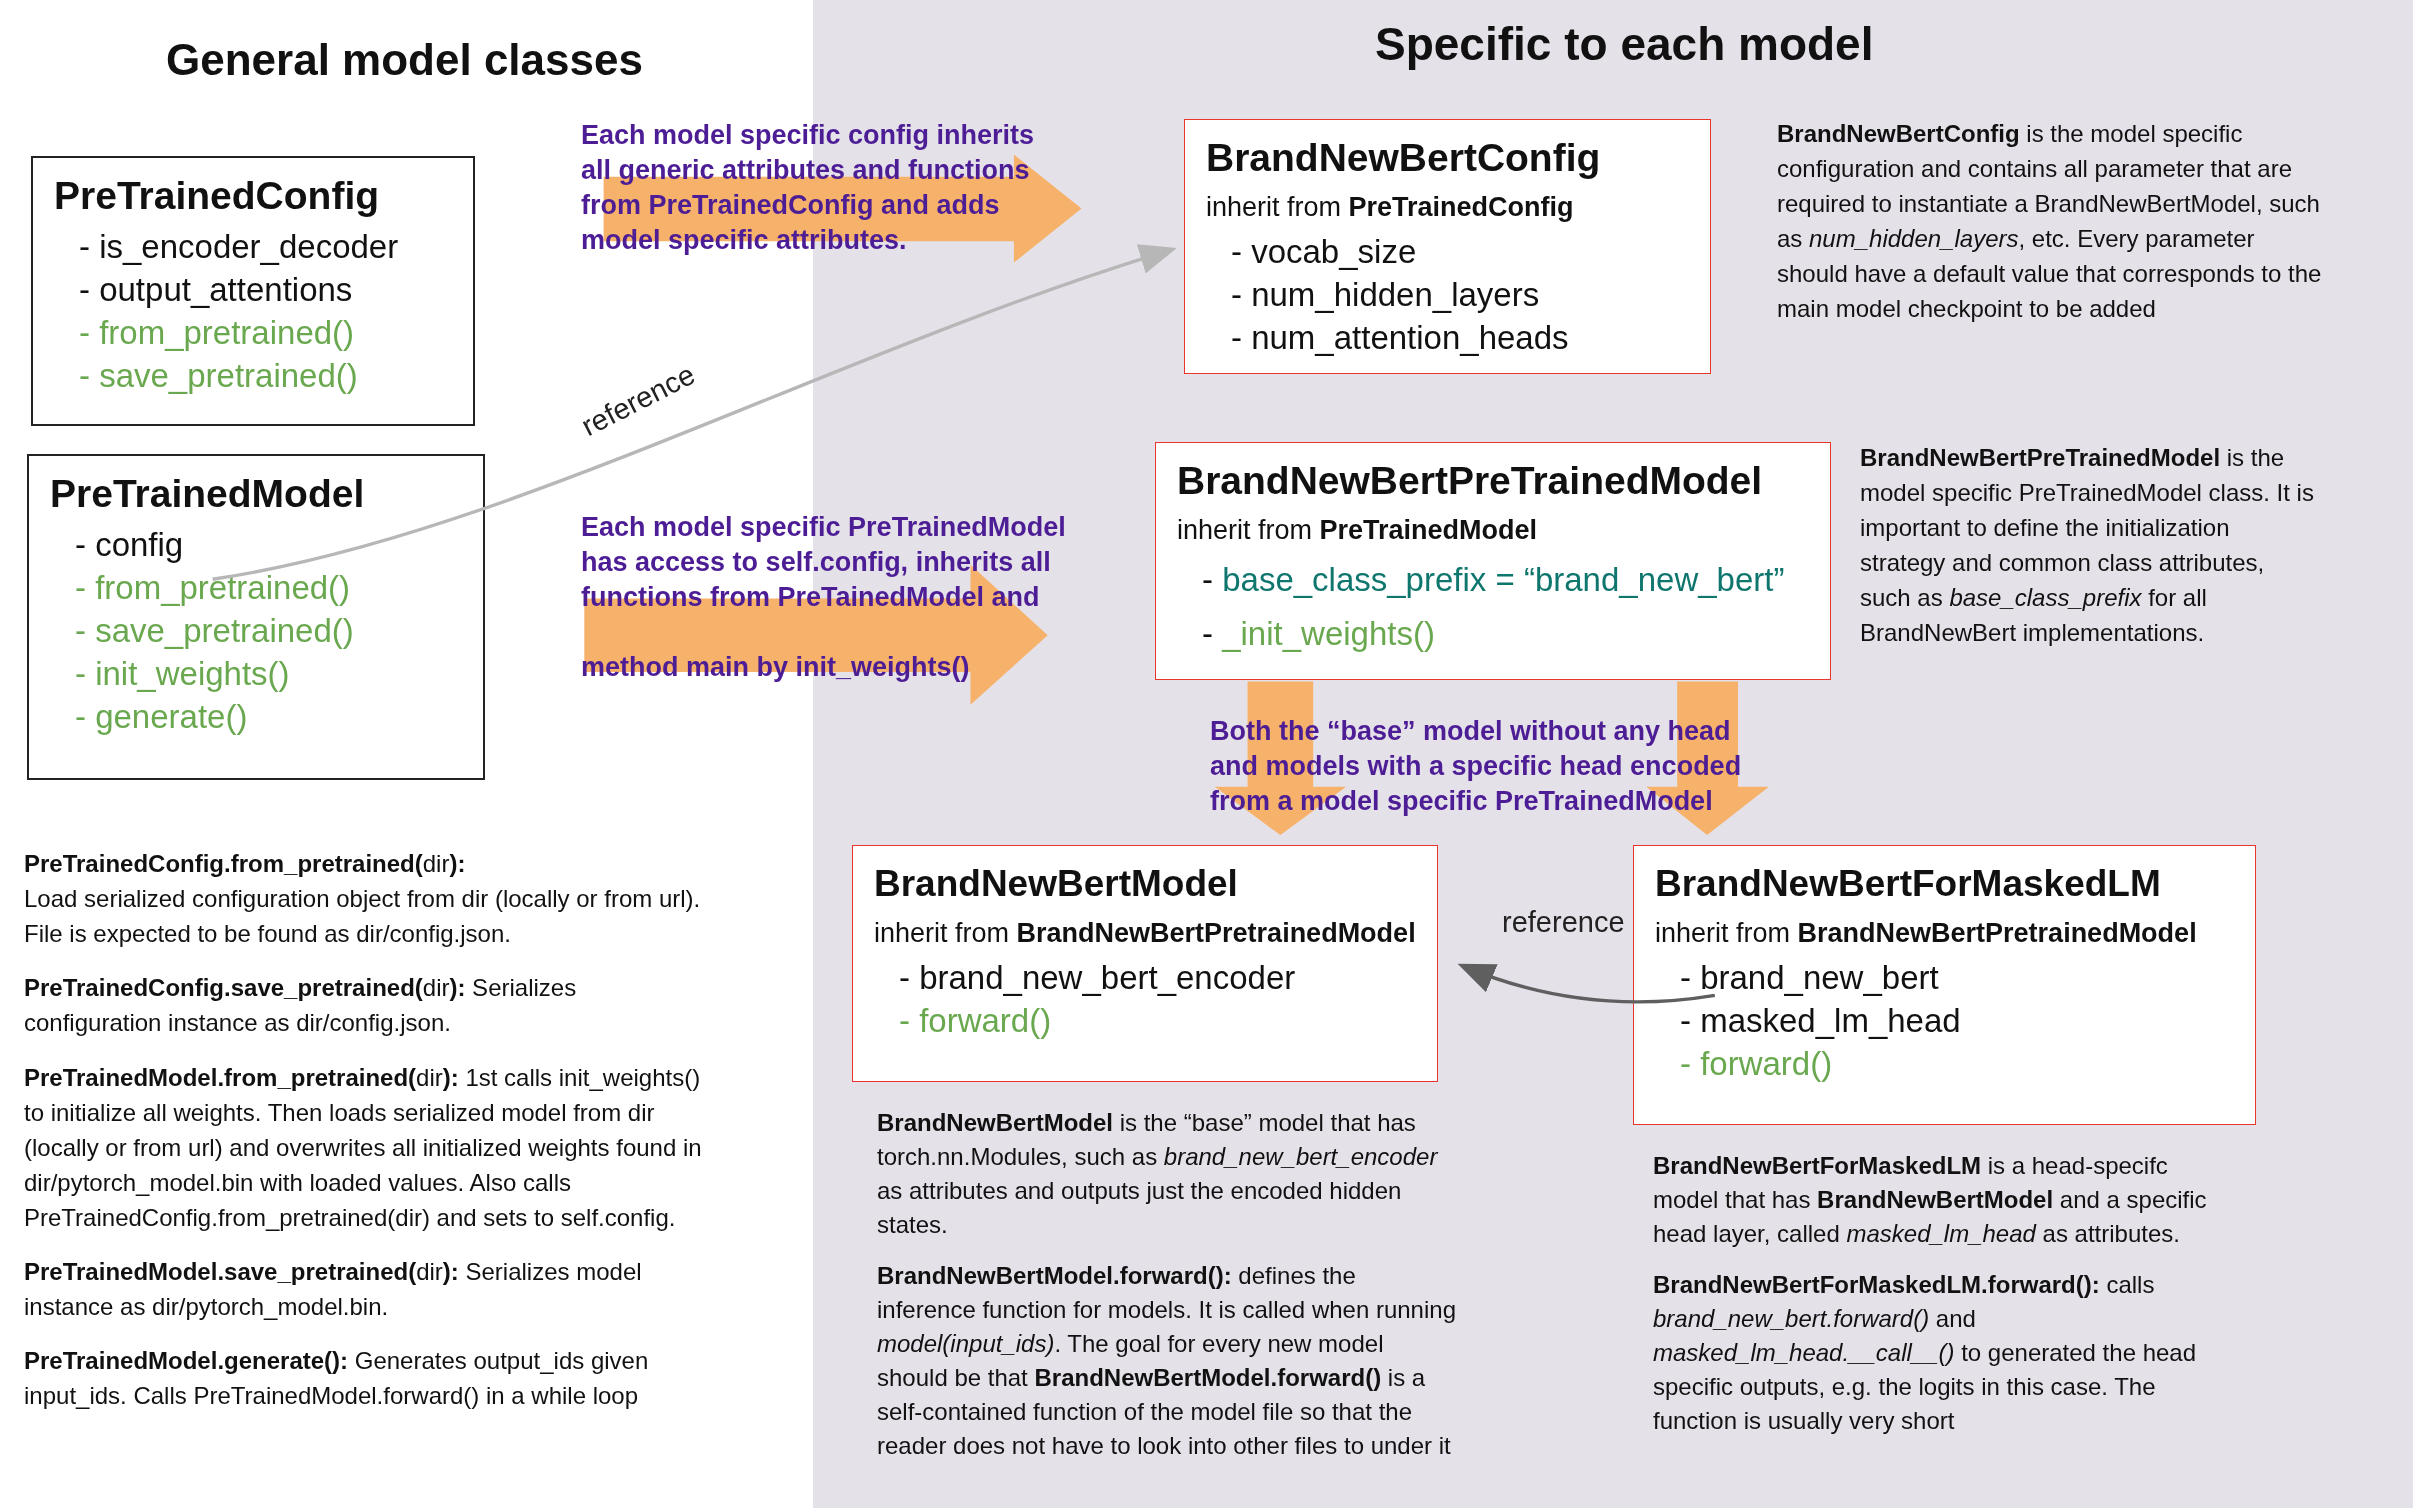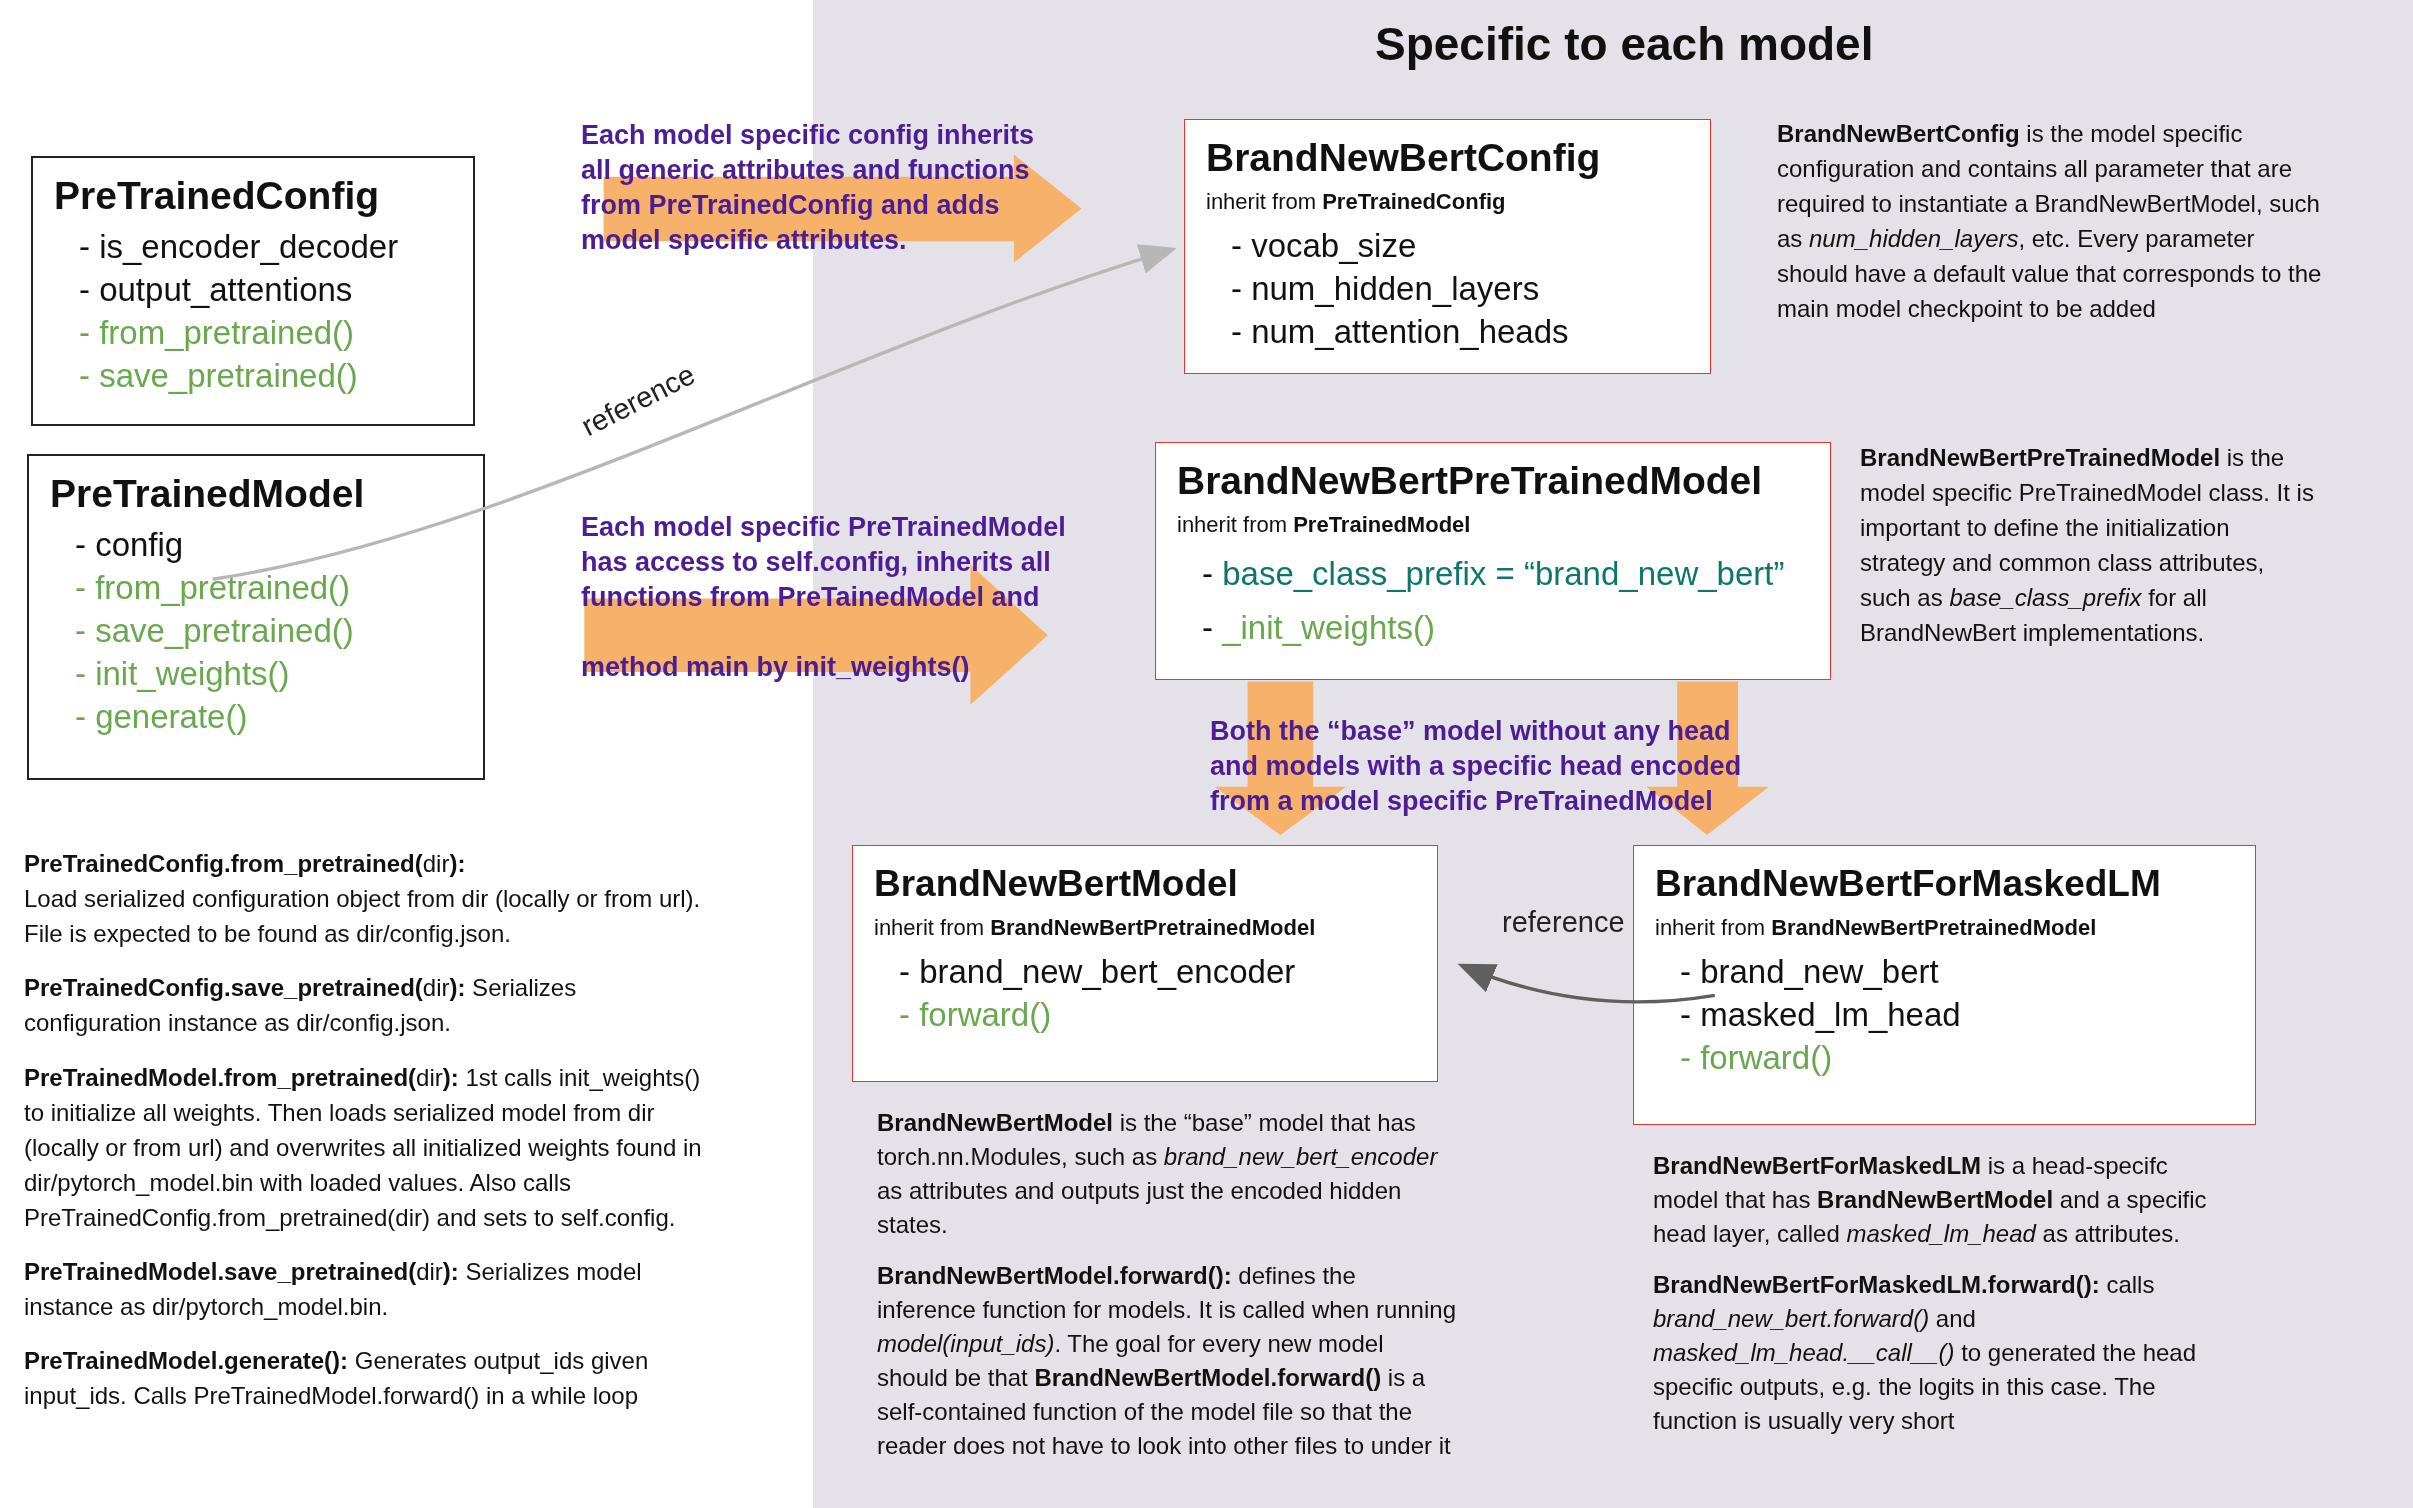--- a/index.html
+++ b/index.html
@@ -8,21 +8,21 @@
   .bg{position:absolute;top:0;bottom:0;z-index:0;}
   .bg-left{left:0;width:813px;background:#ffffff;}
   .bg-right{left:813px;right:0;background:#e5e1e9;}
   .overlay{position:absolute;left:0;top:0;z-index:2;}
   .hdr{position:absolute;z-index:10;font-weight:bold;font-size:44px;letter-spacing:0px;}
   .class-box{position:absolute;z-index:1;background:#ffffff;box-sizing:border-box;
              padding:13.5px 9.7px 0 21px;}
   .class-box.dark{border:2.9px solid #222222;}
   .class-box.red{border:1.9px solid #ea352c;}
   .box-title{font-weight:bold;font-size:39px;line-height:48px;}
-  .box-inherit{font-size:22px;line-height:35px;margin-top:2px;}
+  .box-inherit{font-size:27px;line-height:35px;margin-top:8px;}
   .box-items{padding-left:25px;margin-top:5.8px;}
   .box-item{font-size:33px;line-height:43px;white-space:nowrap;}
   .roomy .box-item{line-height:54px;}
   .note{position:absolute;z-index:10;color:#4c1d95;font-weight:bold;
         font-size:27px;line-height:35px;white-space:nowrap;}
   .para-block{position:absolute;z-index:10;}
   .para{font-size:24px;line-height:35px;margin:0 0 19.3px 0;white-space:nowrap;}
   .ref-label{position:absolute;z-index:10;font-size:29px;color:#222;}
   .rot{transform:rotate(-27deg);}
 </style>
@@ -46,20 +46,21 @@
 
     <polygon fill="#f6b26b" points="625,183 1050,183 1050,160 1120,216 1050,272 1050,250 625,250"></polygon>
     <polygon fill="#f6b26b" points="605,620 1005,620 1005,585 1085,658 1005,730 1005,696 605,696"></polygon>
     <polygon fill="#f6b26b" points="1292,706 1360,706 1360,815 1394,815 1326,865 1258,815 1292,815"></polygon>
     <polygon fill="#f6b26b" points="1737,706 1800,706 1800,815 1832,815 1768,865 1705,815 1737,815"></polygon>
 
     <path d="M 220 600 C 520 556, 860 366, 1212 259" stroke="#b7b7b7" stroke-width="3.5" fill="none" marker-end="url(#ah-light)"></path>
     <path d="M 1776 1031 C 1680 1047, 1592 1033, 1516 1001" stroke="#5f5f5f" stroke-width="3.5" fill="none" marker-end="url(#ah-dark)"></path>
   </svg>
 
+  <div class="hdr" style="left:166px;top:35px;">General model classes</div>
   <div class="hdr" style="left:1375px;top:17.4px;font-size:46px;text-align:center;">Specific to each model</div>
 
   <div class="class-box dark" style="left:31px;top:156px;width:444px;height:270px;">
     <div class="box-title">PreTrainedConfig</div>
     <div class="box-items">
         <div class="box-item"><span>- is_encoder_decoder</span></div>
         <div class="box-item"><span>- output_attentions</span></div>
         <div class="box-item"><span style="color: rgb(106, 168, 79);">- from_pretrained()</span></div>
         <div class="box-item"><span style="color: rgb(106, 168, 79);">- save_pretrained()</span></div>
       </div>

